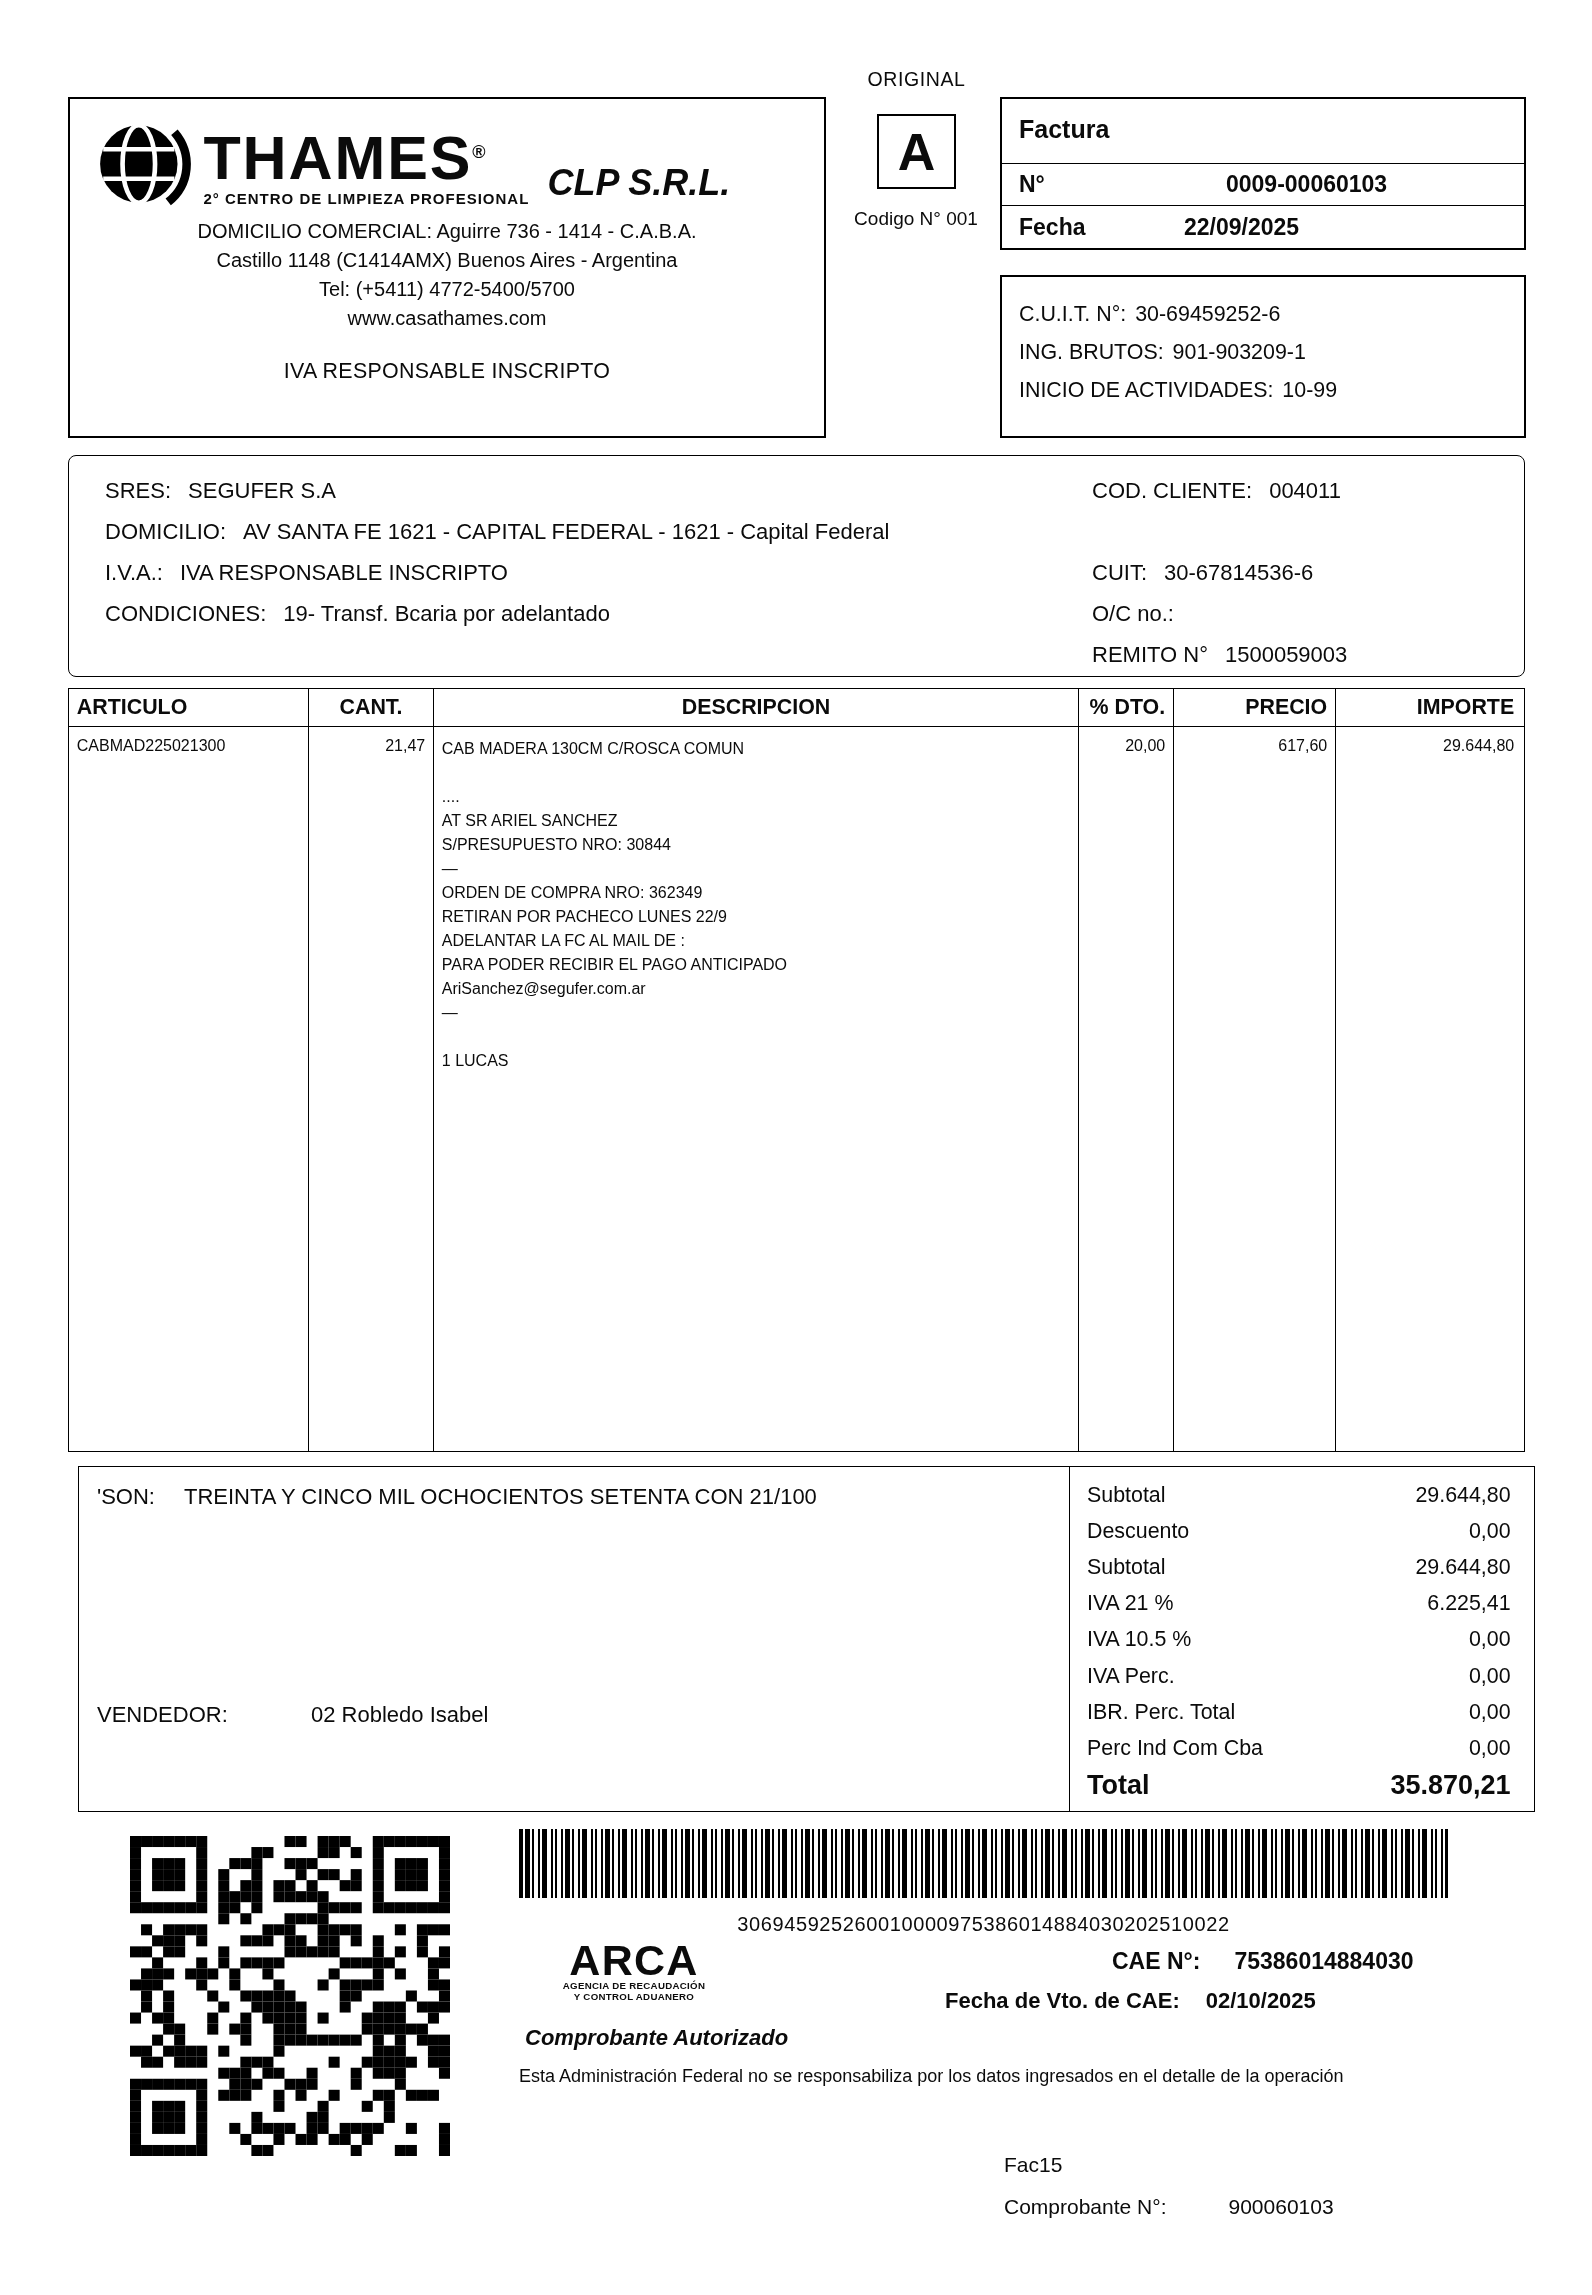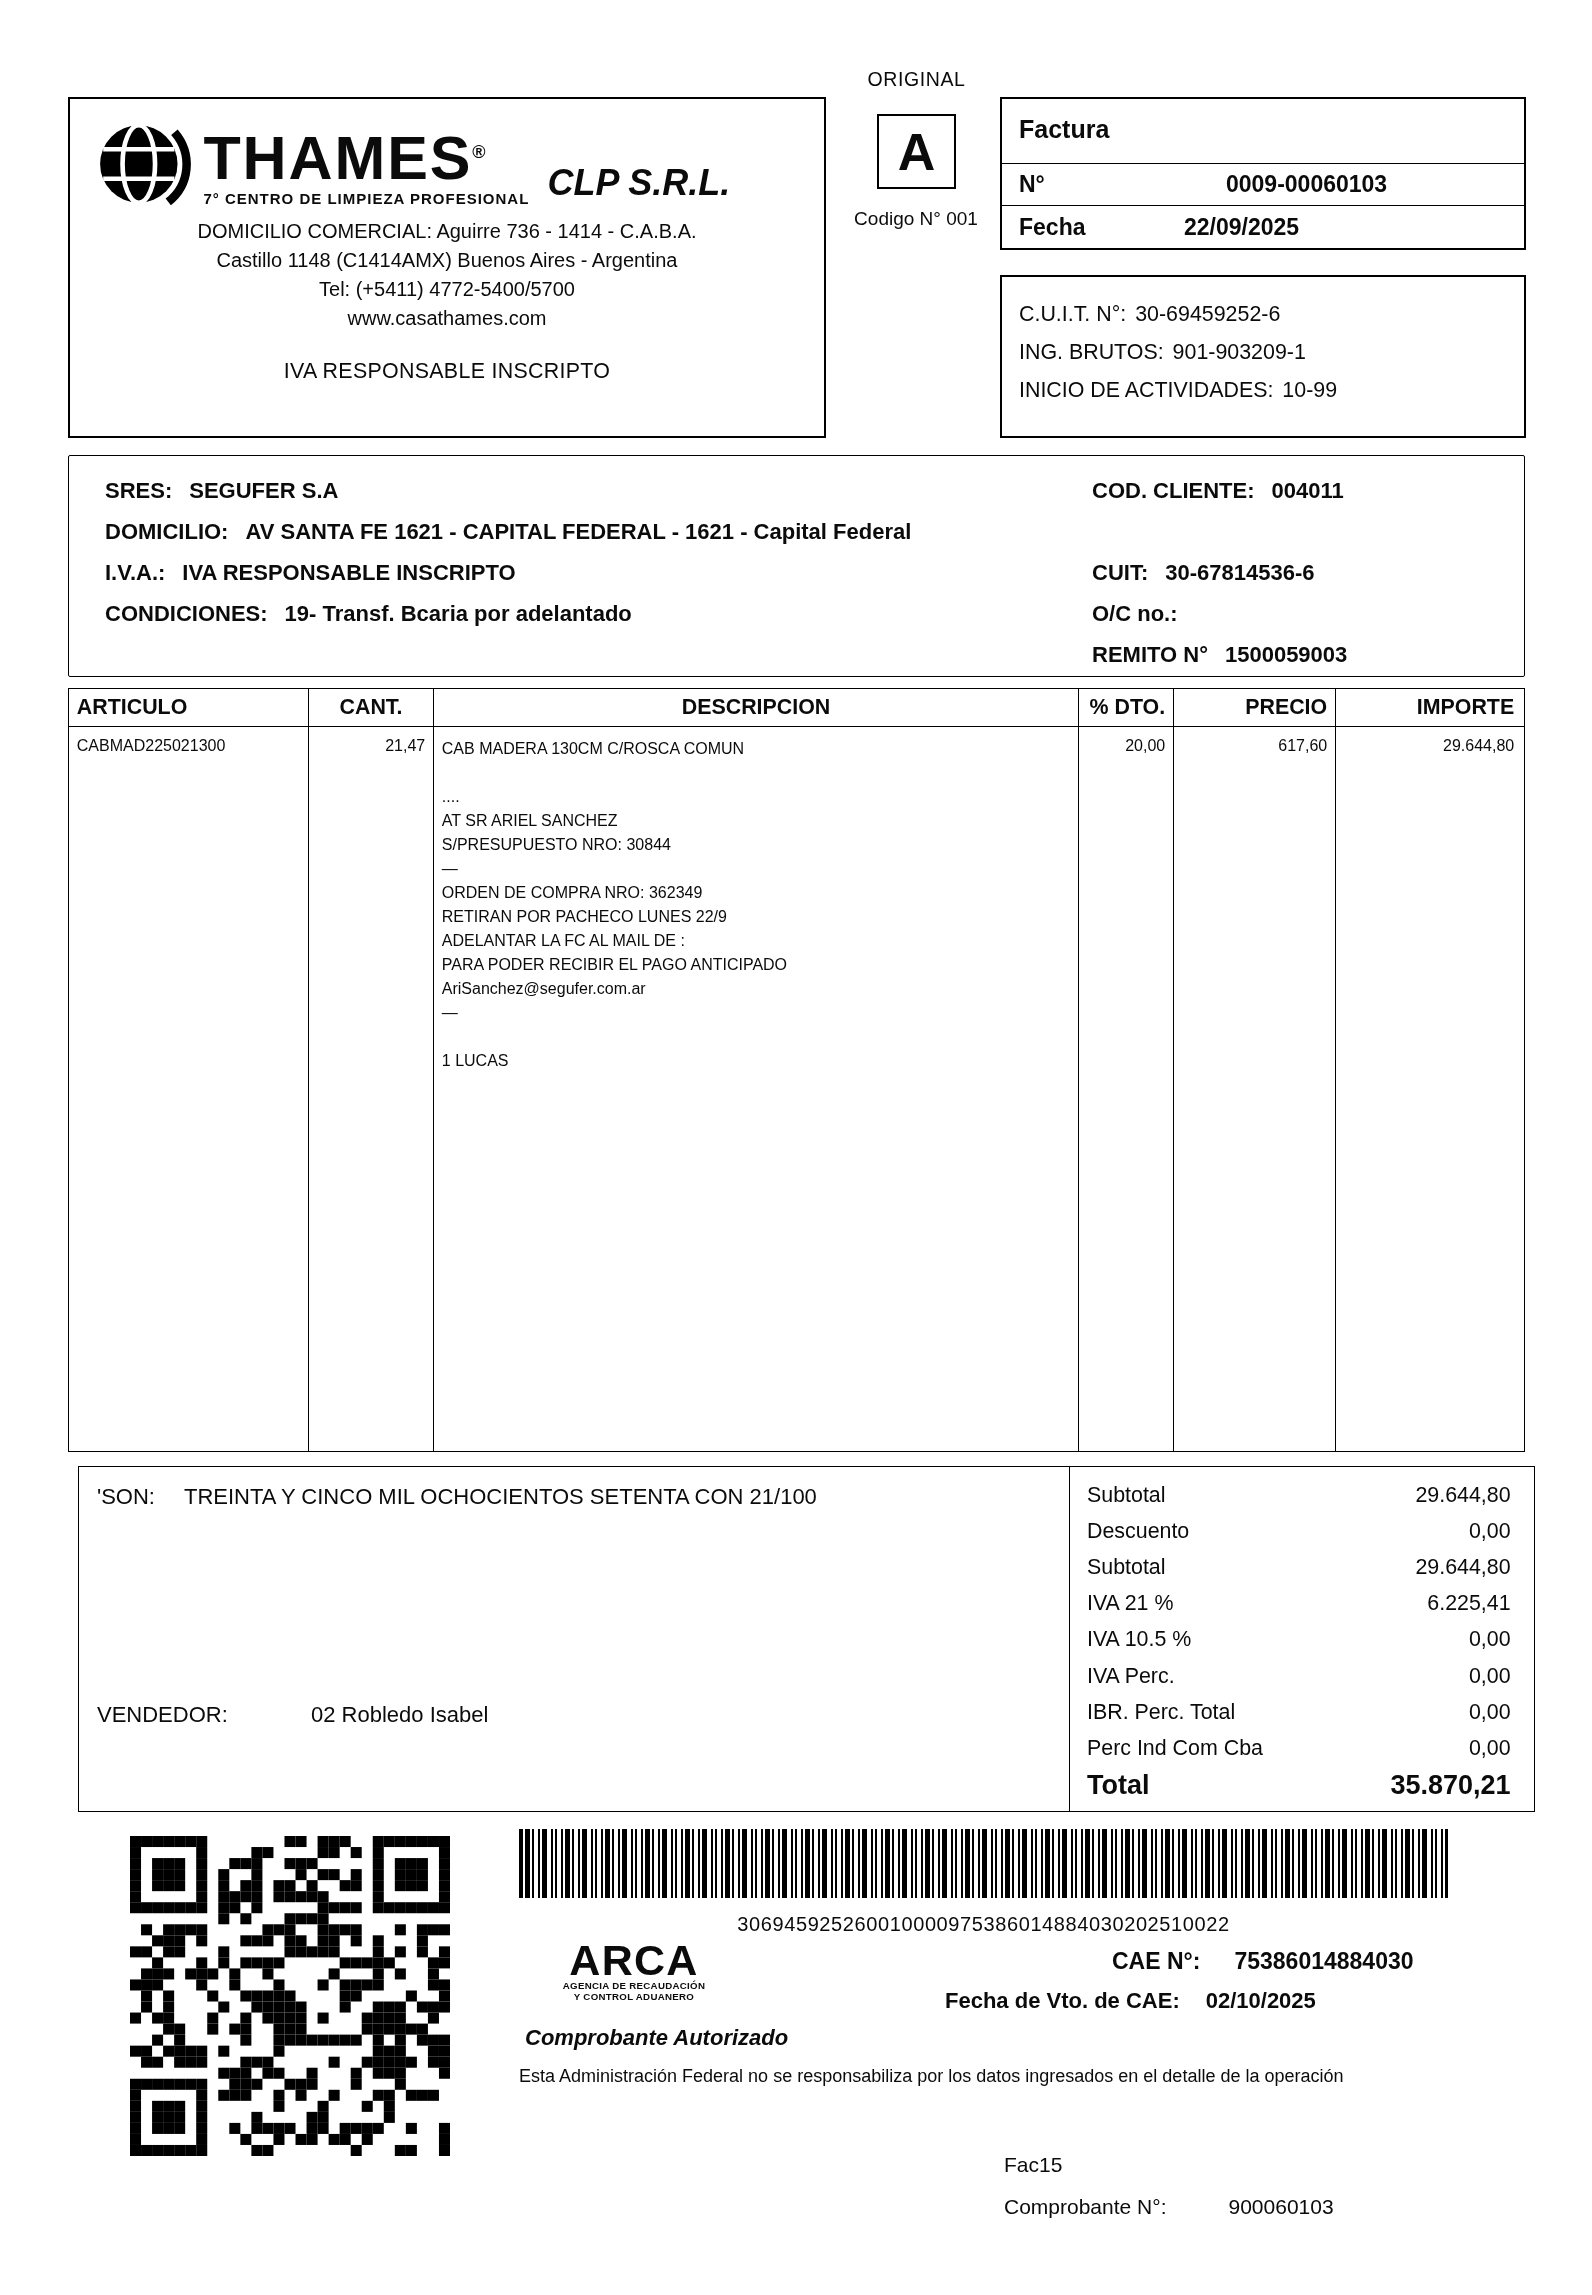--- a/index.html
+++ b/index.html
@@ -35,22 +35,22 @@
   .inv-row.last { border-bottom:none; flex:1; }
   .inv-lab { width:97px; }
   .val-number { margin-left:110px; }
   .val-date { margin-left:68px; }
 
   .fiscal-box { left:1000px; top:275px; width:526px; height:163px; border:2.6px solid #000;
     padding:18px 17px; font-size:21.4px; line-height:38px; white-space:nowrap; }
   .fiscal-line .lab { margin-right:9px; }
 
   
-  .client-box { left:68px; top:455px; width:1457px; height:222px; border:1.9px solid #000; border-radius:2px;
-    padding:14.3px 0 0 36px; font-size:22px;font-weight:bold; }
+  .client-box { left:68px; top:455px; width:1457px; height:222px; border:1.9px solid #000; border-radius:8px;
+    padding:14.3px 0 0 36px; font-size:22px; }
   .cl-row { display:flex; height:41px; align-items:center; }
   .cl-left { flex:0 0 987px; display:flex; white-space:nowrap; }
   .cl-lab { margin-right:17px; }
   .cl-right { display:flex; white-space:nowrap; }
 
   
   .items-table { left:68px; top:688px; width:1457px; height:764px; border:1.9px solid #000; display:flex; flex-direction:column; }
   .t-head, .t-body { display:grid; grid-template-columns:240px 125px 645px 95px 162px 186px; }
   .t-head { border-bottom:1.9px solid #000; font-weight:bold; font-size:21.4px; height:38px; }
   .t-head > div { padding:0 7.8px; border-right:1.3px solid #000; display:flex; align-items:center; }
@@ -109,21 +109,21 @@
       <ellipse cx="54" cy="55" rx="50" ry="50" fill="#000"></ellipse>
       <g stroke="#fff" stroke-width="6" fill="none">
         <ellipse cx="54" cy="55" rx="21" ry="50"></ellipse>
         <path d="M8 36 H100"></path>
         <path d="M8 74 H100"></path>
       </g>
       <path d="M100 14 C 124 42 120 82 92 104" stroke="#000" stroke-width="11" fill="none"></path>
     </svg>
     <div class="brand-col">
       <div class="brand"><span>THAMES</span><span class="reg-mark">®</span></div>
-      <div class="tagline">7° CENTRO DE LIMPIEZA PROFESIONAL</div>
+      <div class="tagline">2° CENTRO DE LIMPIEZA PROFESIONAL</div>
     </div>
     <div class="legal-name">CLP S.R.L.</div>
   </div>
   <div class="addr-block">
     <div>DOMICILIO COMERCIAL: Aguirre 736 - 1414 - C.A.B.A.</div>
     <div>Castillo 1148 (C1414AMX) Buenos Aires - Argentina</div>
     <div>Tel: (+5411) 4772-5400/5700</div>
     <div>www.casathames.com</div>
   </div>
   <div class="iva-status">IVA RESPONSABLE INSCRIPTO</div>

